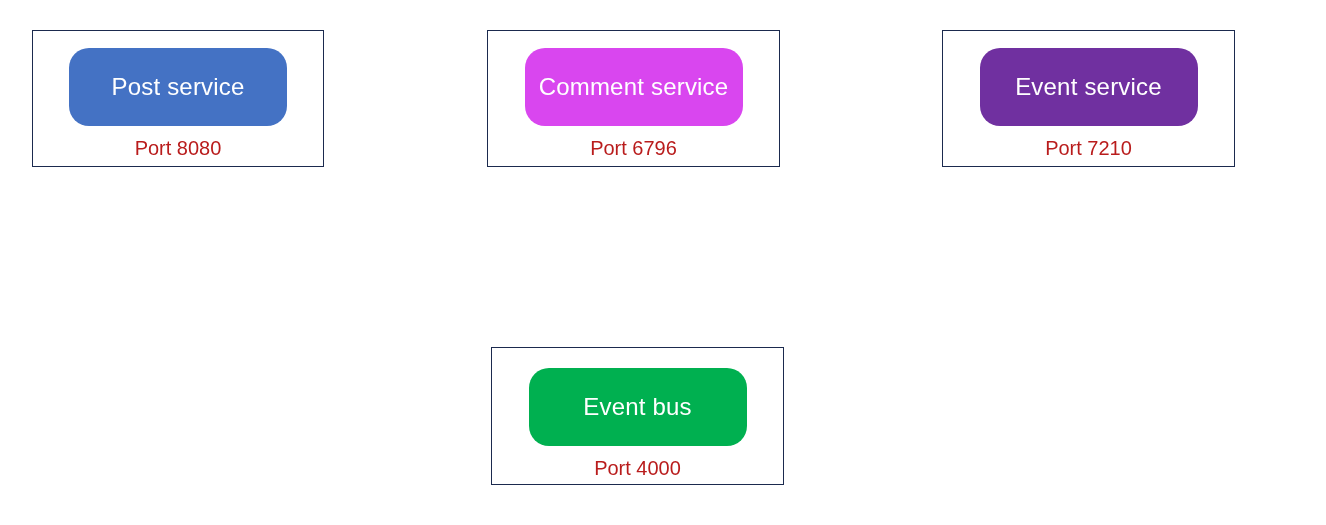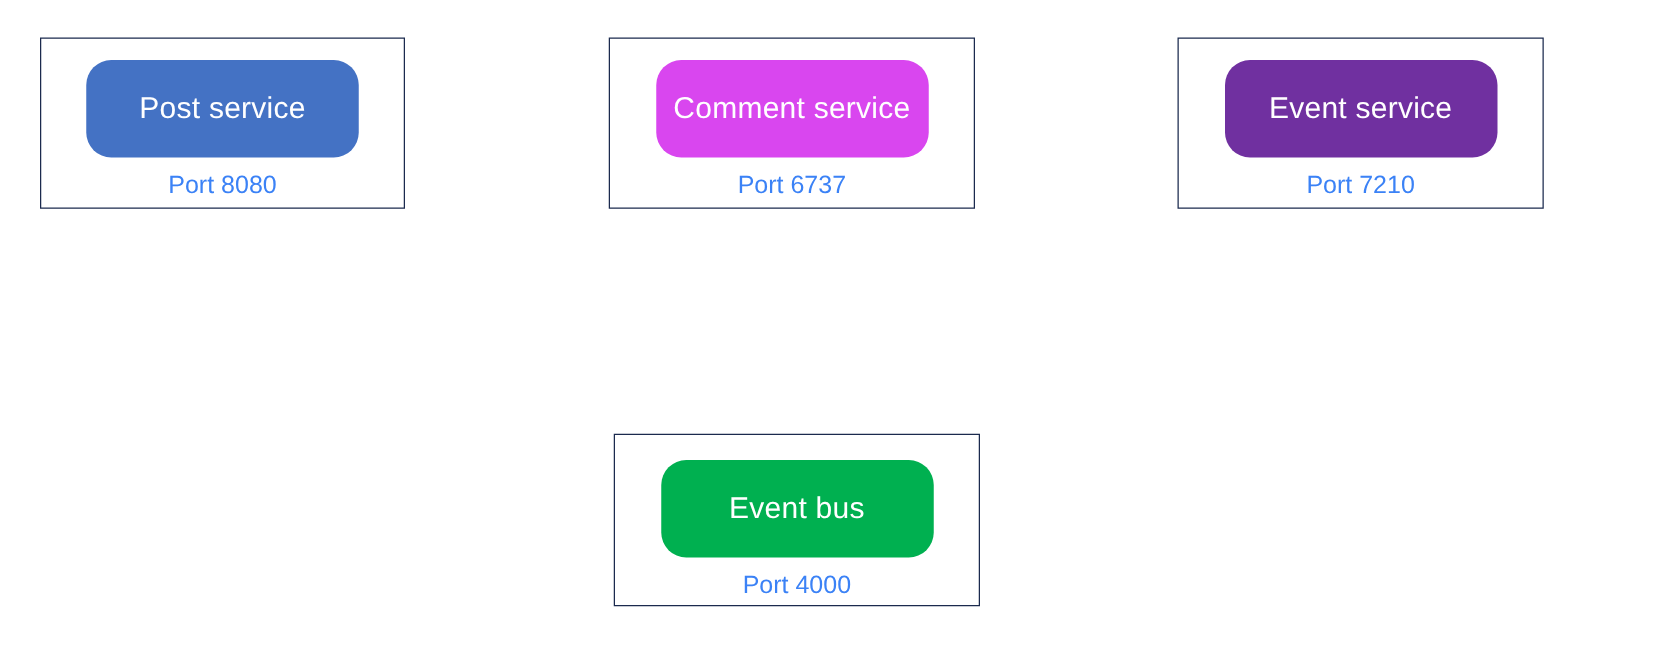--- a/index.html
+++ b/index.html
@@ -37,37 +37,37 @@
     align-items: center;
     justify-content: center;
     color: #ffffff;
     font-size: 24px;
     letter-spacing: 0.2px;
   }
   .port-label {
     margin-top: 9px;
     font-size: 20px;
     line-height: 26px;
-    color: #3b82f6;
+    color: #b91c1c;
     text-align: right;
   }
 </style>
 </head>
 <body>
 
 <div class="canvas">
 
   <div class="service-card card-0">
     <div class="service-pill" style="background: rgb(68, 114, 196);">Post service</div>
     <div class="port-label">Port 8080</div>
   </div>
 
   <div class="service-card card-1">
     <div class="service-pill" style="background: #d946ef;">Comment service</div>
-    <div class="port-label">Port 6737</div>
+    <div class="port-label">Port 6796</div>
   </div>
 
   <div class="service-card card-2">
     <div class="service-pill" style="background: rgb(112, 48, 160);">Event service</div>
     <div class="port-label">Port 7210</div>
   </div>
 
   <div class="service-card card-3">
     <div class="service-pill" style="background: rgb(0, 176, 80);">Event bus</div>
     <div class="port-label">Port 4000</div>

